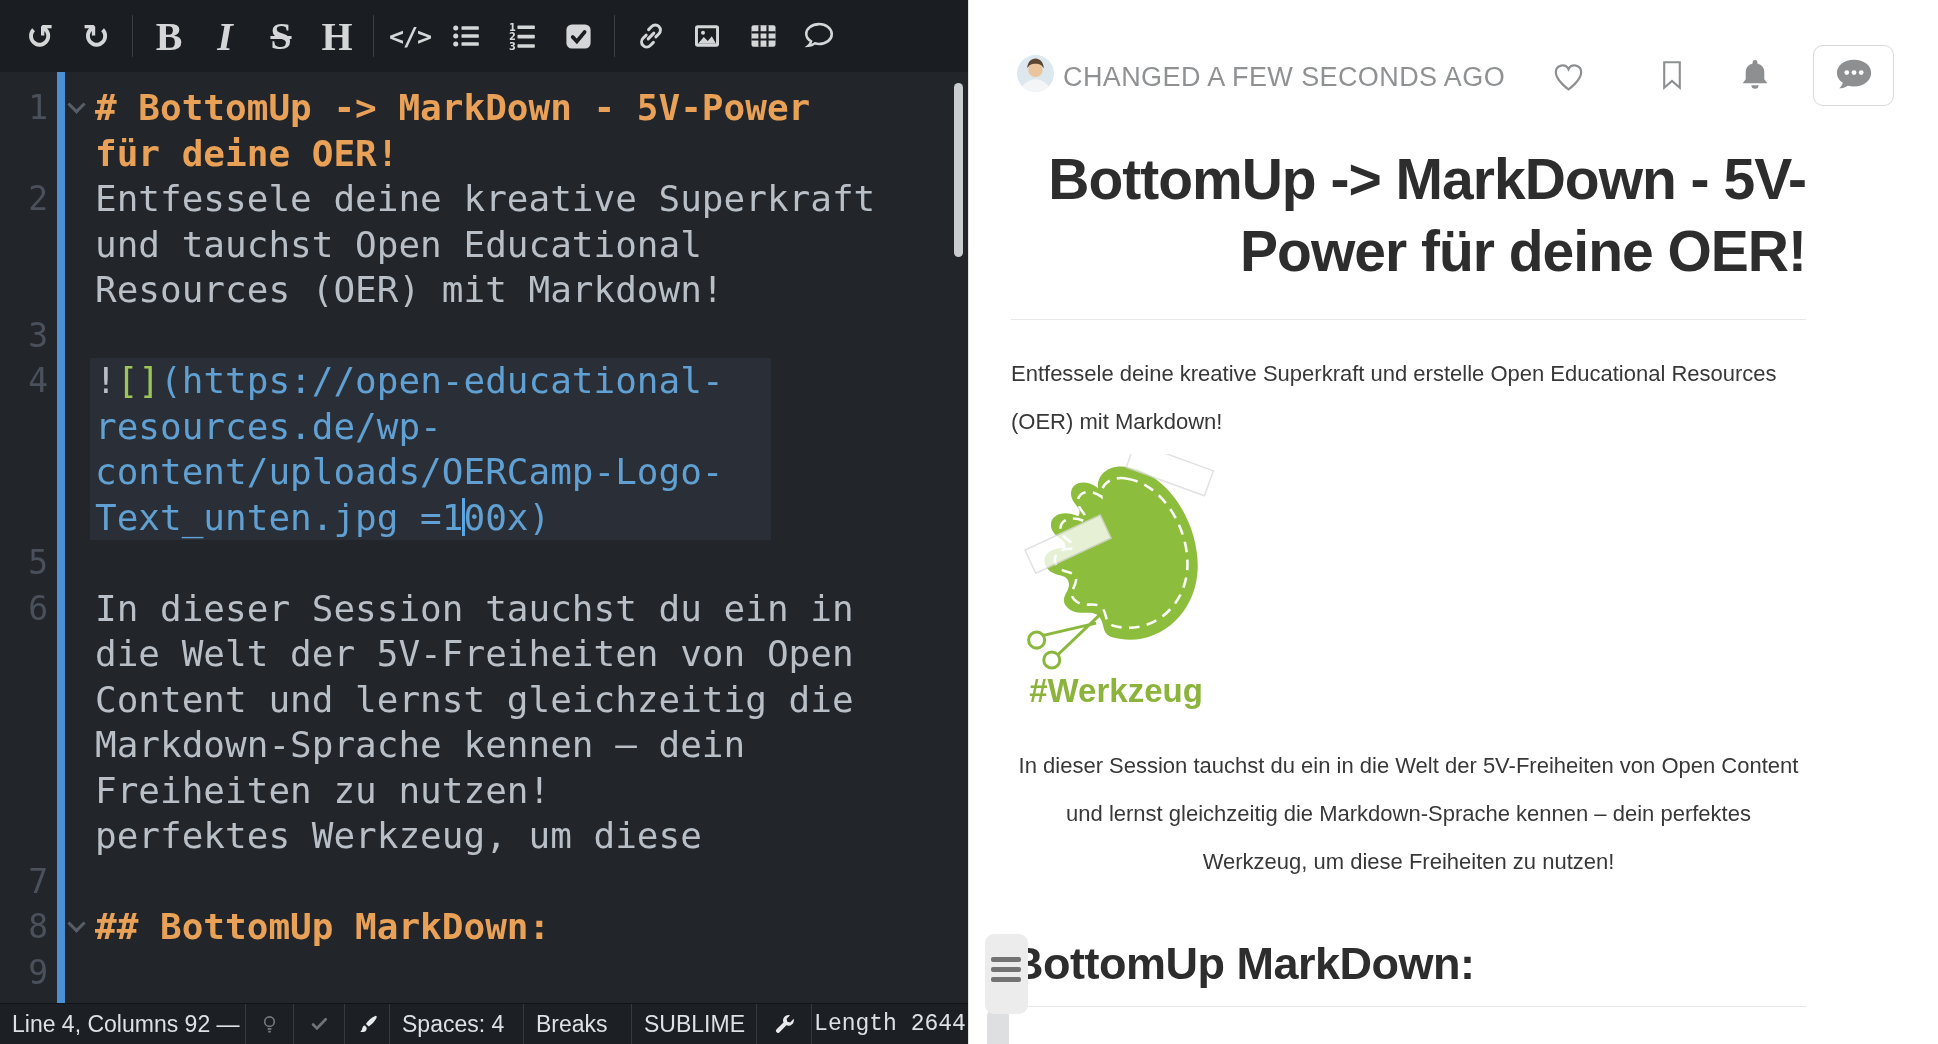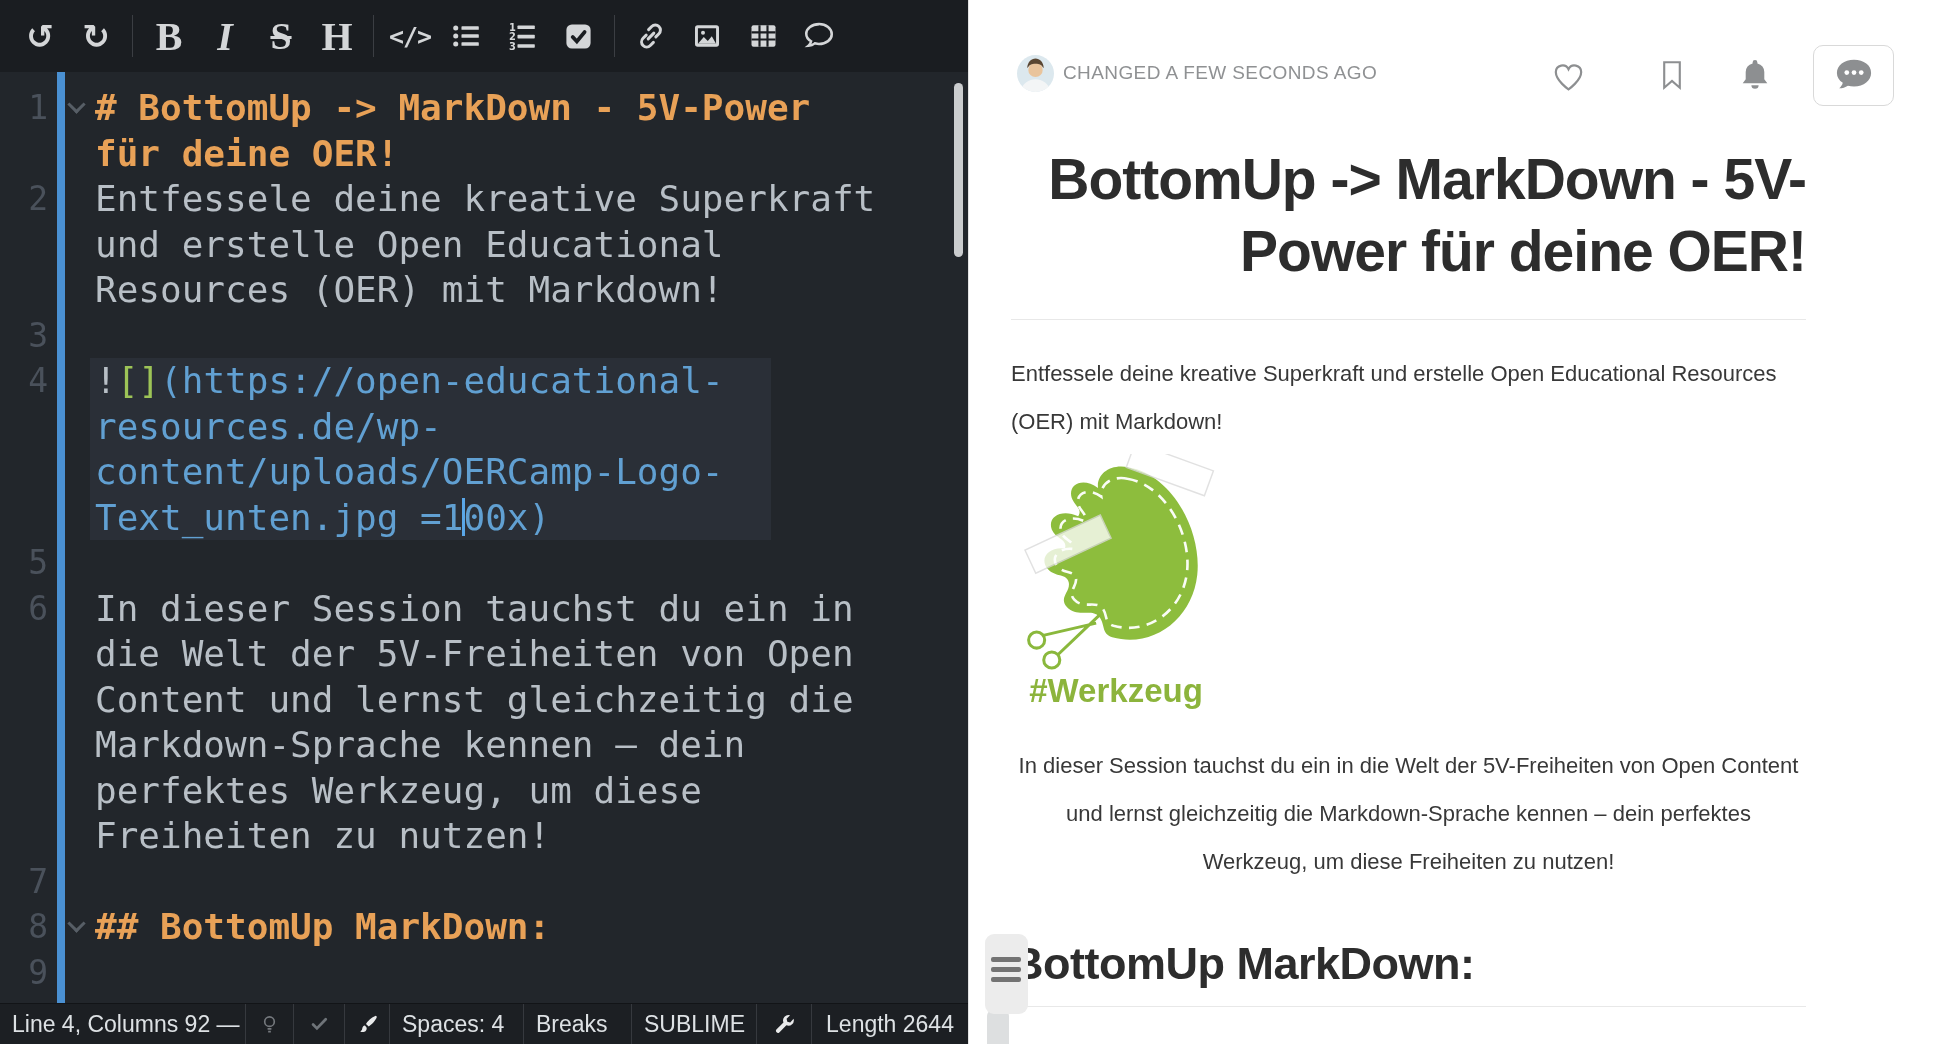--- a/index.html
+++ b/index.html
@@ -45,27 +45,27 @@
   .caret { display:inline-block; width:3px; height:38px; background:#5aa7e8; vertical-align:middle; margin:0 -1.5px; position:relative; top:-3px; }
   .ed-scrollbar { position:absolute; right:5px; top:11px; width:9px; height:174px; border-radius:4.5px; background:#caccce; z-index:5; }
 
   .status-bar {
     position:absolute; left:0; right:0; bottom:0; height:41px; background:#1c1f23;
     border-top:1px solid #121417; display:flex; z-index:7; color:#dde1e4; font-size:23px;
   }
   .sb-cell { display:flex; align-items:center; padding:0 12px; border-right:1px solid #36393e;
              overflow:hidden; white-space:nowrap; flex:none; }
   .sb-cell.sb-icon { justify-content:center; padding:0; }
-  .sb-cell.sb-last { flex:1; justify-content:center; border-right:none; }
+  .sb-cell.sb-last { flex:1; justify-content:center; border-right:none;font-family:Liberation Mono, monospace; }
 
   
   .right-pane { position:relative; flex:1; height:100%; background:#fff; border-left:1px solid #e3e3e3; overflow:hidden; }
 
   .avatar { position:absolute; left:48px; top:55px; width:37px; height:37px; border-radius:50%; overflow:hidden; }
-  .meta-text { position:absolute; left:94px; top:62px; font-size:19px; color:#8f9193; letter-spacing:0.4px; font-weight:500; }
+  .meta-text { position:absolute; left:94px; top:62px; font-size:27px; color:#8f9193; letter-spacing:0.4px; font-weight:500; }
   .hd-icon { position:absolute; }
   .ic-heart    { left:582px; top:59px; }
   .ic-bookmark { left:686px; top:57px; }
   .ic-bell     { left:768px; top:57px; }
   .chat-btn { position:absolute; left:844px; top:45px; width:81px; height:61px; background:#fff;
               border:1.5px solid #d9d9d9; border-radius:10px; display:flex; align-items:center; justify-content:center; cursor:pointer; }
 
   .preview-content { position:absolute; left:42px; top:0; width:795px; }
   .pv-title { margin:143px 0 0; font-size:57px; line-height:72px; font-weight:bold; color:#2d2d2d; letter-spacing:-1px;text-align:right; }
   .pv-hr { margin-top:32px; border-top:1px solid #e8e8e8; height:0; }
@@ -155,34 +155,34 @@
           <path d="M12 3.6c-5 0-9 3-9 6.8 0 2.2 1.3 4.1 3.4 5.3-.2 1.2-.8 2.4-1.8 3.2 1.6-.1 3.2-.7 4.4-1.7 1 .2 2 .4 3 .4 5 0 9-3 9-6.9s-4-7.1-9-7.1z" fill="none" stroke="#d4d6d8" stroke-width="1.8"></path>
         </svg>
       </button>
     </div>
   <div class="editor">
     <div class="gutter-bar"></div>
     <div class="code">
         <div class="code-row"><span class="ln">1</span><span class="fold"></span><span class="code-text"><span class="tok-heading"># BottomUp -&gt; MarkDown - 5V-Power</span></span></div>
         <div class="code-row"><span class="code-text"><span class="tok-heading">für deine OER!</span></span></div>
         <div class="code-row"><span class="ln">2</span><span class="code-text"><span class="tok-fg">Entfessele deine kreative Superkraft</span></span></div>
-        <div class="code-row"><span class="code-text"><span class="tok-fg">und erstelle Open Educational</span></span></div>
+        <div class="code-row"><span class="code-text"><span class="tok-fg">und tauchst Open Educational</span></span></div>
         <div class="code-row"><span class="code-text"><span class="tok-fg">Resources (OER) mit Markdown!</span></span></div>
         <div class="code-row"><span class="ln">3</span><span class="code-text"></span></div>
         <div class="code-row active"><span class="ln">4</span><span class="code-text"><span class="tok-fg">!</span><span class="tok-bracket">[]</span><span class="tok-url">(https://open-educational-</span></span></div>
         <div class="code-row active"><span class="code-text"><span class="tok-url">resources.de/wp-</span></span></div>
         <div class="code-row active"><span class="code-text"><span class="tok-url">content/uploads/OERCamp-Logo-</span></span></div>
         <div class="code-row active"><span class="code-text"><span class="tok-url">Text_unten.jpg =1</span><span class="caret"></span><span class="tok-url">00x)</span></span></div>
         <div class="code-row"><span class="ln">5</span><span class="code-text"></span></div>
         <div class="code-row"><span class="ln">6</span><span class="code-text"><span class="tok-fg">In dieser Session tauchst du ein in</span></span></div>
         <div class="code-row"><span class="code-text"><span class="tok-fg">die Welt der 5V-Freiheiten von Open</span></span></div>
         <div class="code-row"><span class="code-text"><span class="tok-fg">Content und lernst gleichzeitig die</span></span></div>
         <div class="code-row"><span class="code-text"><span class="tok-fg">Markdown-Sprache kennen – dein</span></span></div>
+        <div class="code-row"><span class="code-text"><span class="tok-fg">Freiheiten zu nutzen!</span></span></div>
         <div class="code-row"><span class="code-text"><span class="tok-fg">perfektes Werkzeug, um diese</span></span></div>
-        <div class="code-row"><span class="code-text"><span class="tok-fg">Freiheiten zu nutzen!</span></span></div>
         <div class="code-row"><span class="ln">7</span><span class="code-text"></span></div>
         <div class="code-row"><span class="ln">8</span><span class="fold"></span><span class="code-text"><span class="tok-heading">## BottomUp MarkDown:</span></span></div>
         <div class="code-row"><span class="ln">9</span><span class="code-text"></span></div>
         <div class="code-row"><span class="ln">10</span><span class="code-text"><span class="tok-fg">**Verwahren &amp; Vervielfältigen**</span></span></div>
       </div>
     <div class="ed-scrollbar"></div>
   </div>
   <div class="status-bar">
       <div class="sb-cell" style="width: 246px;">Line 4, Columns 92 — 21</div>
       <div class="sb-cell sb-icon" style="width: 48px;">

